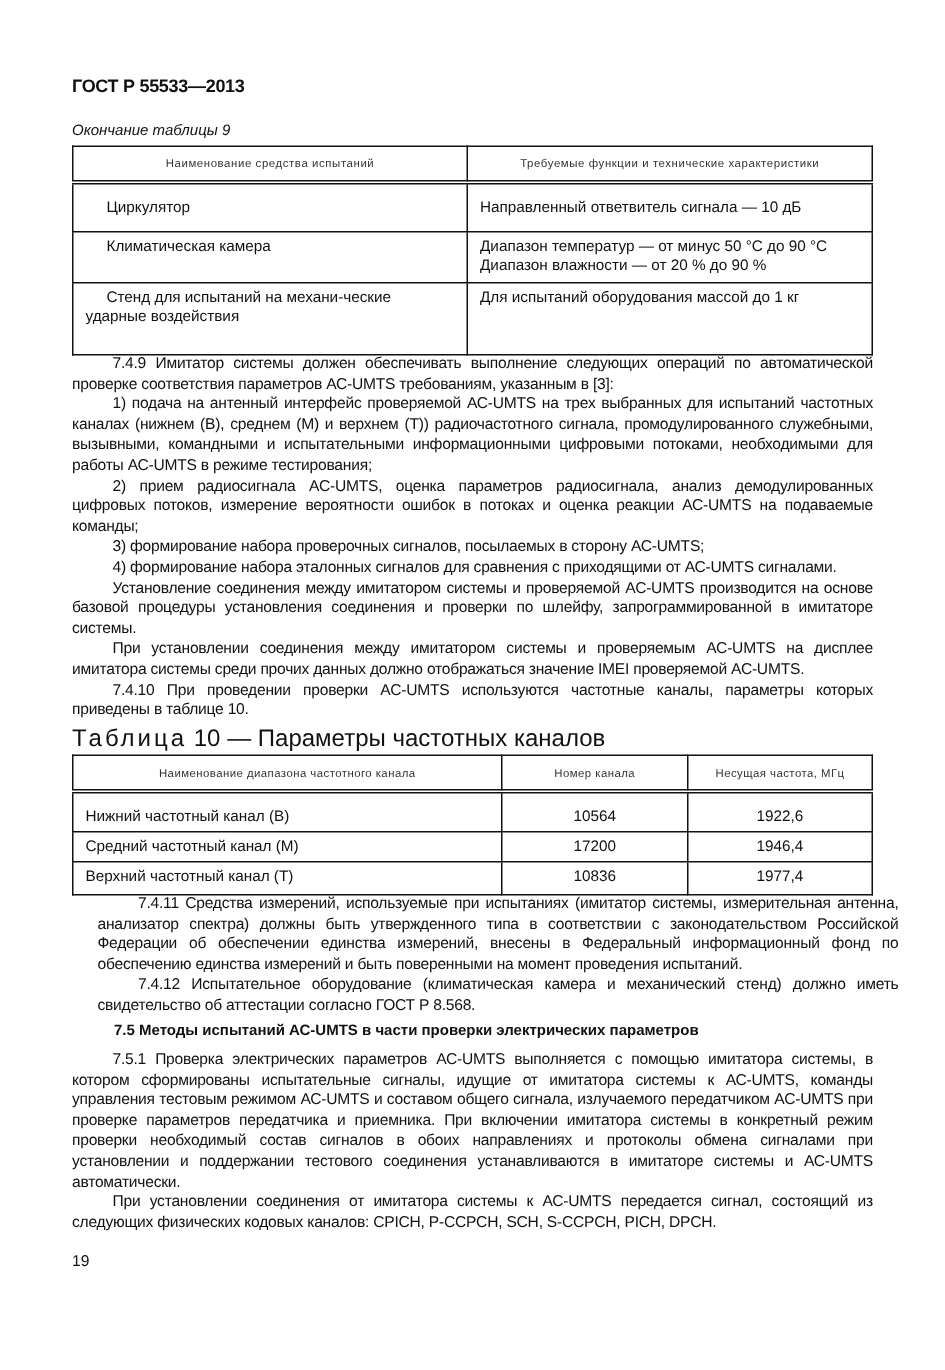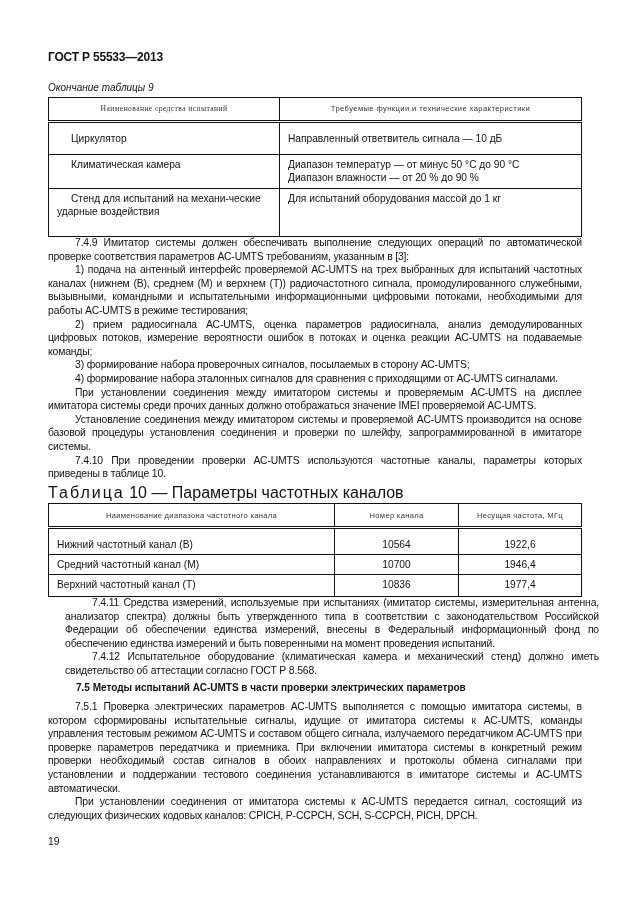--- a/index.html
+++ b/index.html
@@ -32,21 +32,21 @@
 </head>
 <body>
 
 <div class="abs doc-header">ГОСТ Р 55533—2013</div>
 
 <div class="abs caption-italic">Окончание таблицы 9</div>
 
 <table class="t9">
   <thead>
     <tr>
-      <th style="width:182px;padding:0 24px;font-family:Liberation Serif, serif;">Наименование средства испытаний</th>
+      <th style="width:182px;padding:0 40px;">Наименование средства испытаний</th>
       <th>Требуемые функции и технические характеристики</th>
     </tr>
   </thead>
   <tbody>
     <tr style="height:33px;">
       <td class="c1" style="padding-top:9px;">Циркулятор</td>
       <td class="c2" style="padding-top:9px;">Направленный ответвитель сигнала  — 10 дБ</td>
     </tr>
     <tr style="height:34px;">
       <td class="c1">Климатическая  камера</td>
@@ -63,22 +63,22 @@
     </tr>
   </tbody>
 </table>
 
 <div class="abs body-text" style="top:236px;">
   <p>7.4.9 Имитатор системы должен обеспечивать выполнение следующих операций по автоматической проверке соответствия параметров АС-UMTS требованиям, указанным в [3]:</p>
   <p>1) подача на антенный интерфейс проверяемой АС-UMTS на трех выбранных для испытаний частотных каналах (нижнем (В), среднем (М) и верхнем (Т)) радиочастотного сигнала, промодулированного служебными, вызывными, командными и испытательными информационными цифровыми потоками, необходимыми для работы АС-UMTS в режиме тестирования;</p>
   <p>2) прием радиосигнала АС-UMTS, оценка параметров радиосигнала, анализ демодулированных цифровых потоков,  измерение вероятности ошибок в потоках и оценка реакции АС-UMTS на подаваемые команды;</p>
   <p>3) формирование набора проверочных сигналов, посылаемых в сторону АС-UMTS;</p>
   <p>4) формирование набора эталонных сигналов для сравнения с приходящими от АС-UMTS сигналами.</p>
+  <p>Установление соединения между имитатором системы и проверяемой АС-UMTS производится на основе базовой процедуры установления соединения и проверки по шлейфу, запрограммированной в имитаторе системы.</p>
   <p>При установлении соединения между имитатором системы и проверяемым АС-UMTS на дисплее имитатора системы среди прочих данных должно отображаться значение IMEI проверяемой АС-UMTS.</p>
-  <p>Установление соединения между имитатором системы и проверяемой АС-UMTS производится на основе базовой процедуры установления соединения и проверки по шлейфу, запрограммированной в имитаторе системы.</p>
   <p>7.4.10 При проведении проверки АС-UMTS используются частотные каналы, параметры которых приведены в таблице 10.</p>
 </div>
 
 <div class="abs caption-t10">
   <span class="spaced">Таблица</span><span> 10 — Параметры частотных каналов</span>
 </div>
 
 <table class="t10">
   <thead>
     <tr>
@@ -88,21 +88,21 @@
     </tr>
   </thead>
   <tbody>
     <tr class="first">
       <td>Нижний частотный канал (В)</td>
       <td class="num">10564</td>
       <td class="num">1922,6</td>
     </tr>
     <tr>
       <td>Средний частотный канал (М)</td>
-      <td class="num">10700</td>
+      <td class="num">17200</td>
       <td class="num">1946,4</td>
     </tr>
     <tr>
       <td style="padding-bottom:5px;">Верхний частотный канал (Т)</td>
       <td class="num">10836</td>
       <td class="num">1977,4</td>
     </tr>
   </tbody>
 </table>
 

